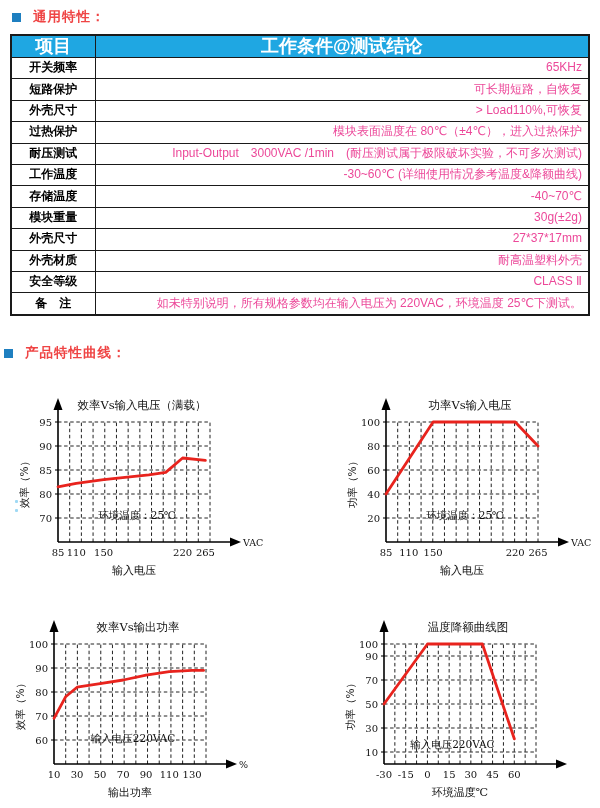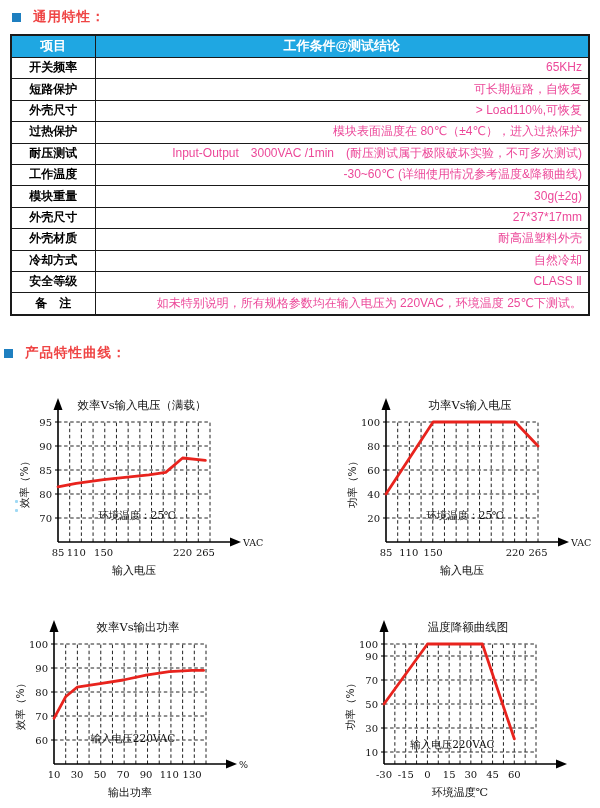--- a/index.html
+++ b/index.html
@@ -18,21 +18,21 @@
     font-size:12px;
   }
   table.spec th,table.spec td{
     border:1px solid #1a1a1a;
     padding:0 6px;height:20.4px;line-height:1.15;
     overflow:hidden;white-space:nowrap;
   }
   table.spec{border:2px solid #1a1a1a;}
   table.spec th{
     background:#1fa7e2;color:#ffffff;font-weight:bold;
-    text-align:center;height:21px;font-size:13px;
+    text-align:center;height:21px;font-size:18px;
   }
   td.k{width:84px;text-align:center;font-weight:600;color:#000000;}
   td.v{text-align:right;color:#ec4899;}
 
   .chart{position:absolute;}
   .chart svg{display:block;}
   svg text{font-family:"DejaVu Serif","Liberation Serif",serif;fill:#111;}
 
   .stray{
     position:absolute;left:15px;top:500px;width:3px;height:3px;
@@ -77,34 +77,34 @@
       </tr>
       <tr>
         <td class="k">耐压测试</td>
         <td class="v">Input-Output　3000VAC /1min　(耐压测试属于极限破坏实验，不可多次测试)</td>
       </tr>
       <tr>
         <td class="k">工作温度</td>
         <td class="v">-30~60℃ (详细使用情况参考温度&amp;降额曲线)</td>
       </tr>
       <tr>
+        <td class="k">存储温度</td>
+        <td class="v">-40~70℃</td>
+      </tr>
+      <tr>
         <td class="k">模块重量</td>
         <td class="v">30g(±2g)</td>
       </tr>
       <tr>
         <td class="k">外壳尺寸</td>
         <td class="v">27*37*17mm</td>
       </tr>
       <tr>
         <td class="k">外壳材质</td>
         <td class="v">耐高温塑料外壳</td>
-      </tr>
-      <tr>
-        <td class="k">冷却方式</td>
-        <td class="v">自然冷却</td>
       </tr>
       <tr>
         <td class="k">安全等级</td>
         <td class="v">CLASS Ⅱ</td>
       </tr>
       <tr>
         <td class="k">备　注</td>
         <td class="v">如未特别说明，所有规格参数均在输入电压为 220VAC，环境温度 25℃下测试。</td>
       </tr>
     </tbody>

